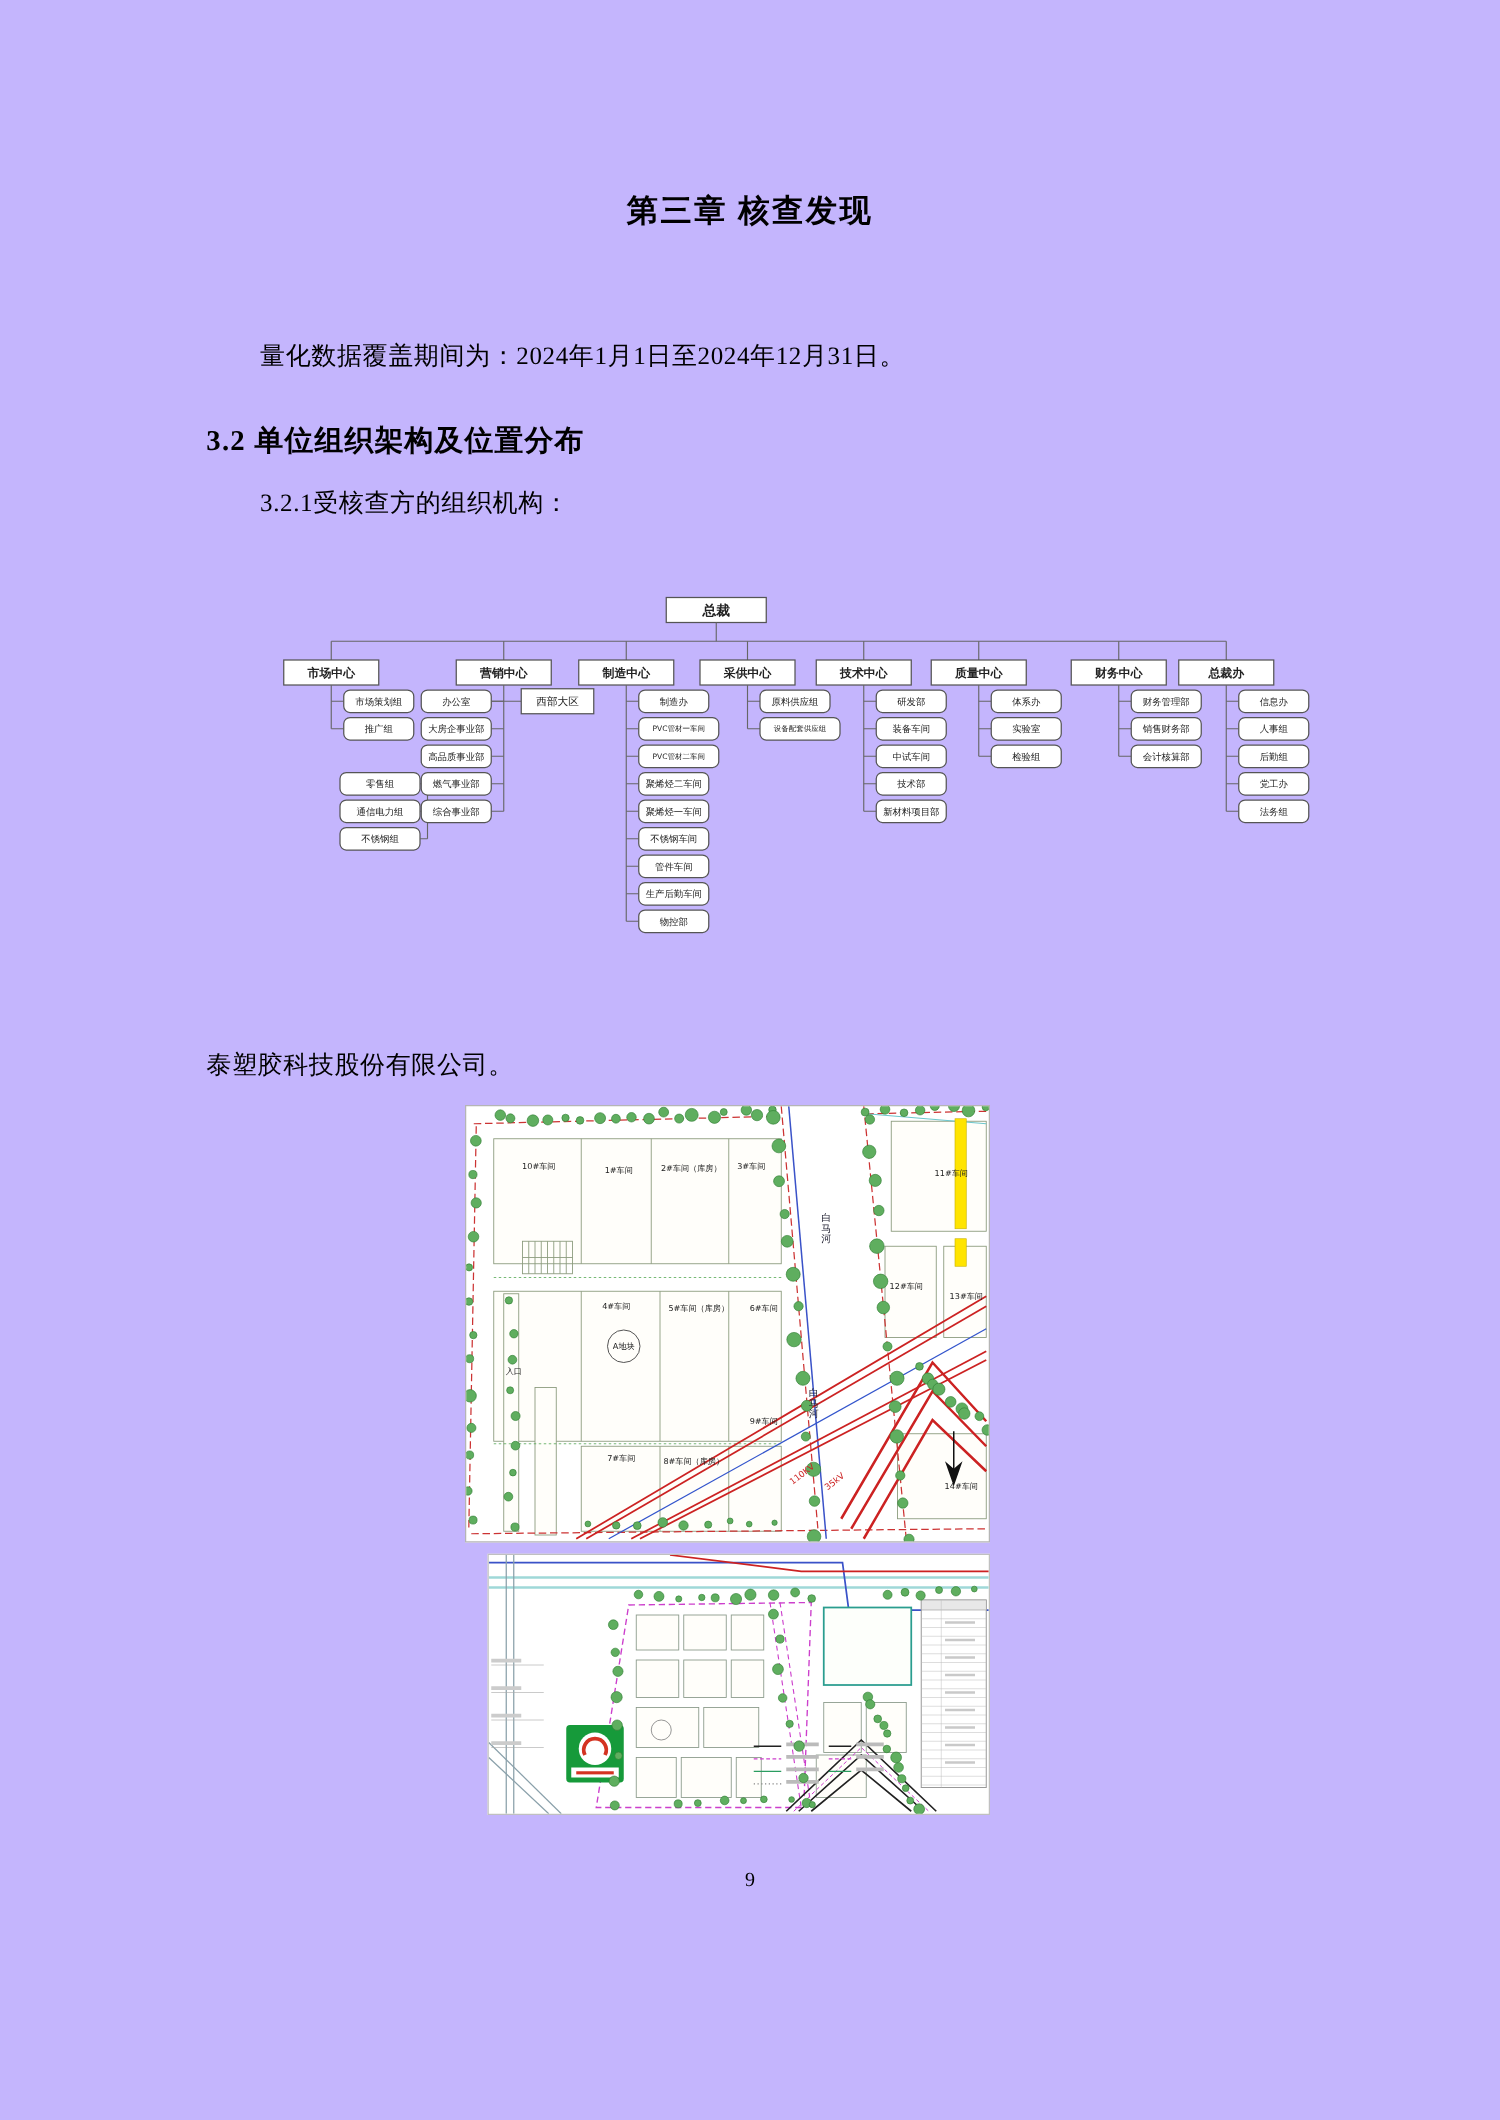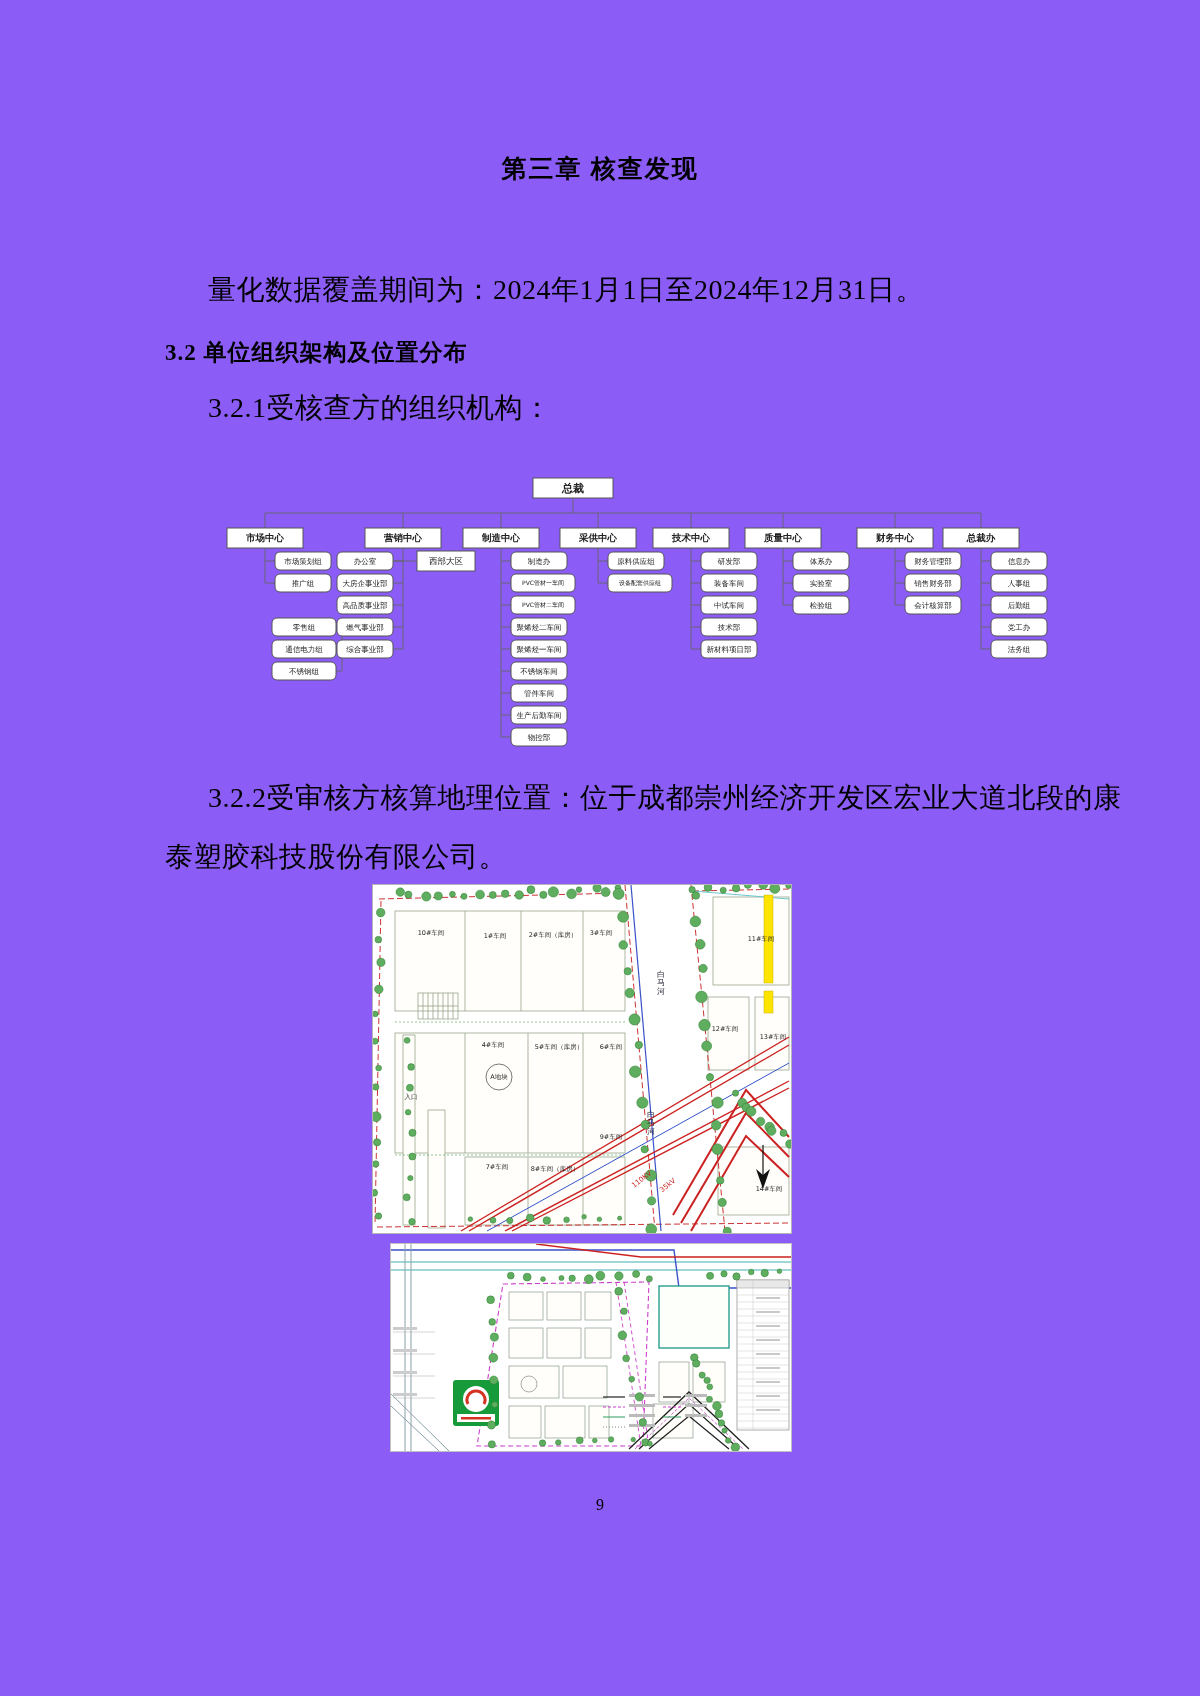--- a/index.html
+++ b/index.html
@@ -1,23 +1,23 @@
 <!DOCTYPE html>
 <html><head>
 <meta charset="utf-8">
 <style>
   html,body{margin:0;padding:0;background:#e8e8e8;}
-  #page{position:relative;width:1200px;height:1696px;background:#8b5cf6;margin:0 auto;overflow:hidden;
+  #page{position:relative;width:1200px;height:1696px;background:#c4b5fd;margin:0 auto;overflow:hidden;
         font-family:"Liberation Serif","DejaVu Serif",serif;color:#000;}
   .abs{position:absolute;}
   #chapter-title{top:152px;left:0;width:1200px;text-align:center;font-size:25px;font-weight:bold;letter-spacing:2px;}
   .h2{font-size:23px;font-weight:bold;letter-spacing:1px;}
   #h31{top:212px;left:165px;}
   #h32{top:337px;left:165px;}
-  .body-text{font-size:28px;letter-spacing:0.5px;}
+  .body-text{font-size:20px;letter-spacing:0.5px;}
   #p31{top:271px;left:208px;}
   #p321{top:389px;left:208px;}
   #p322a{top:779px;left:208px;}
   #p322b{top:827px;left:165px;margin-top:11px;}
   #page-num{top:1496px;left:0;width:1200px;text-align:center;font-size:16px;}
   svg text{font-family:"DejaVu Sans","Liberation Sans",sans-serif;}
   .map-frame{background:#fff;}
 </style>
 </head>
 <body>
@@ -273,21 +273,20 @@
         <rect x="786" y="180" width="56" height="18" rx="5" fill="#fff" stroke="#555" stroke-width="1"></rect>
         <text x="814" y="191.7" font-size="7.5" text-anchor="middle" fill="#222">党工办</text>
       </g>
       <line x1="776" y1="211" x2="786" y2="211" stroke="#666" stroke-width="0.9"></line>
       <g>
         <rect x="786" y="202" width="56" height="18" rx="5" fill="#fff" stroke="#555" stroke-width="1"></rect>
         <text x="814" y="213.7" font-size="7.5" text-anchor="middle" fill="#222">法务组</text>
       </g>
     </svg>
 
-  <div id="p322a" class="abs body-text">3.2.2受审核方核算地理位置：位于成都崇州经济开发区宏业大道北段的康</div>
   <div id="p322b" class="abs body-text">泰塑胶科技股份有限公司。</div>
 
   <svg id="map1" class="abs map-frame" style="left:372px;top:884px;border:1px solid #b5b5b5;" width="418" height="348" viewBox="0 0 418 348">
       <rect x="22" y="26" width="230" height="100" fill="#fffefa" stroke="#8a9a7c" stroke-width="0.7"></rect>
       <rect x="22" y="148" width="230" height="120" fill="#fffefa" stroke="#8a9a7c" stroke-width="0.7"></rect>
       <rect x="92" y="272" width="160" height="68" fill="#fffefa" stroke="#8a9a7c" stroke-width="0.7"></rect>
       <rect x="340" y="12" width="76" height="88" fill="#fffefa" stroke="#8a9a7c" stroke-width="0.7"></rect>
       <rect x="335" y="112" width="41" height="73" fill="#fffefa" stroke="#8a9a7c" stroke-width="0.7"></rect>
       <rect x="382" y="112" width="34" height="73" fill="#fffefa" stroke="#8a9a7c" stroke-width="0.7"></rect>
       <rect x="345" y="262" width="71" height="68" fill="#fffefa" stroke="#8a9a7c" stroke-width="0.7"></rect>

